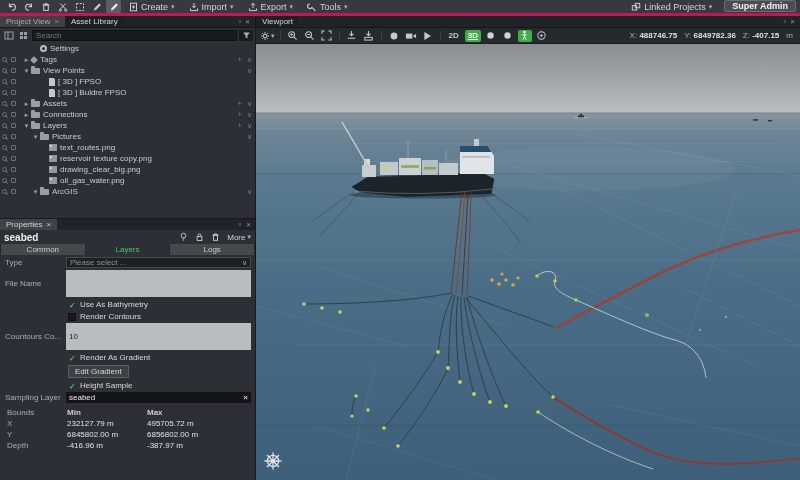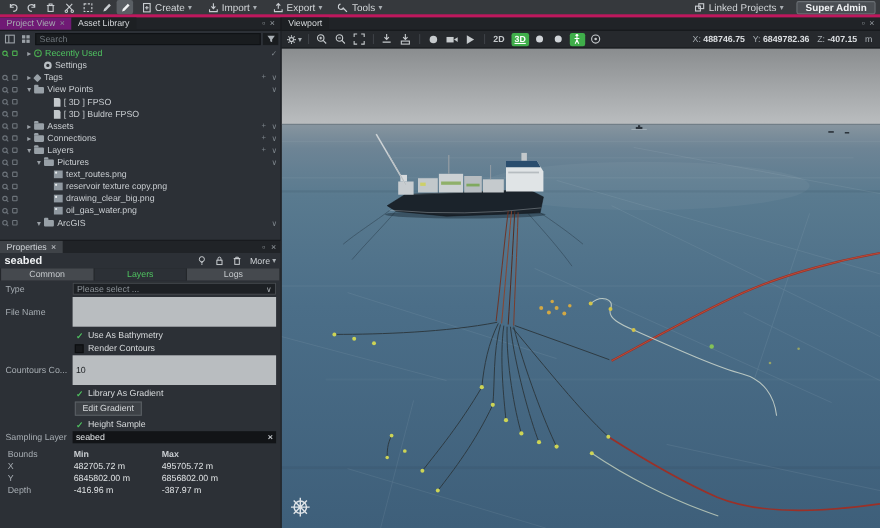--- a/index.html
+++ b/index.html
@@ -6,29 +6,29 @@
   html,body { width:800px; height:480px; overflow:hidden; }
   body { background:#1e2124; font-family:"Liberation Sans",sans-serif; font-size:9px; color:#d4d7da; }
   svg { display:block; }
 
   
   #menubar { height:16px; display:flex; align-items:center; background:#36393d; border-bottom:3px solid #be185d; padding:0 4px; gap:2px; }
   .ibtn { width:15px; height:13px; display:flex; align-items:center; justify-content:center; border-radius:2px; }
   .ibtn.active { background:#5a5f64; }
   .mbtn { height:13px; display:flex; align-items:center; gap:3px; padding:0 6px; color:#d2d5d8; border-radius:2px; }
   .caret { font-size:7px; color:#a9aeb3; }
-  .mb-right { margin-left:auto; display:flex; align-items:flex-end; gap:6px; }
+  .mb-right { margin-left:auto; display:flex; align-items:flex-start; gap:6px; }
   #user-btn { height:12px; display:flex; align-items:center; padding:0 7px; background:#4a4e53; border:1px solid #6a6f74; border-radius:2px; font-weight:bold; color:#f0f2f4; }
 
   
   #tabrow { height:12px; display:flex; background:#202327; border-bottom:1px solid #141618; font-size:8px; }
   #tabrow-left { width:256px; display:flex; align-items:stretch; border-right:1px solid #141618; }
   #tabrow-right { flex:1; display:flex; align-items:stretch; }
   .tab { display:flex; align-items:center; gap:4px; padding:0 6px; white-space:nowrap; }
-  .tab.off { background:#701a75; color:#a6abb0; }
+  .tab.off { background:#404040; color:#a6abb0; }
   .tab.on  { background:#1d2023; color:#d4d7da; }
   .tab .x { color:#8a9096; font-size:8px; }
   .strip-controls { margin-left:auto; display:flex; align-items:center; gap:4px; padding:0 5px; color:#9aa0a6; }
 
   
   #main { display:flex; height:452px; }
   #sidebar { width:256px; background:#2c3036; border-right:1px solid #17191c; display:flex; flex-direction:column; }
 
   
   #search-row { height:14px; display:flex; align-items:center; gap:2px; padding:1px 2px; }
@@ -237,32 +237,20 @@
         </span>
       <input id="search-input" placeholder="Search" style="">
       <span id="filter-btn">
           <svg width="9" height="9" viewBox="0 0 12 12" fill="#aab0b6">
             <path d="M1.5,2 H10.5 L7.2,6.4 V10 L4.8,8.6 V6.4 Z"></path>
           </svg>
         </span>
     </div>
 
     <div id="tree">
-        <div class="trow green">
-          <span class="gut">
-            <span class="g-ico mag"></span>
-            <span class="g-ico tgt"></span>
-          </span>
-          <span class="ind" style="width: 0px;"></span>
-          <span class="arr">▸</span>
-          <span class="ti ti-recent"></span>
-          <span class="tlabel">Recently Used</span>
-          <span class="flex1"></span>
-          <span class="ric">✓</span>
-        </div>
         <div class="trow">
           <span class="gut"></span>
           <span class="ind" style="width: 9px;"></span>
           <span class="arr"></span>
           <span class="ti ti-gear"></span>
           <span class="tlabel">Settings</span>
           <span class="flex1"></span>
         </div>
         <div class="trow">
           <span class="gut">
@@ -479,42 +467,42 @@
           <span class="cblabel">Render Contours</span>
         </div>
 
       <div class="frow">
         <span class="flabel">Countours Co...</span>
         <span class="fctrl"><input class="inp-light" value="10" style=""></span>
       </div>
 
       <div class="cbrow">
           <span class="cb on">✓</span>
-          <span class="cblabel">Library As Gradient</span>
+          <span class="cblabel">Render As Gradient</span>
         </div>
       <span class="gbtn">Edit Gradient</span>
       <div class="cbrow">
           <span class="cb on">✓</span>
           <span class="cblabel">Height Sample</span>
         </div>
 
       <div class="frow">
         <span class="flabel">Sampling Layer</span>
         <span class="fctrl inp-dark">
             <input value="seabed" style="">
             <span class="clear-x">×</span>
           </span>
       </div>
 
       <div class="bgrid" id="bounds">
           <span class="dim">Bounds</span>
           <span class="bh">Min</span>
           <span class="bh">Max</span>
           <span class="dim">X</span>
-          <span>482705.72 m</span>
+          <span>232127.79 m</span>
           <span>495705.72 m</span>
           <span class="dim">Y</span>
           <span>6845802.00 m</span>
           <span>6856802.00 m</span>
           <span class="dim">Depth</span>
           <span>-416.96 m</span>
           <span>-387.97 m</span>
         </div>
     </div>
   </div>

